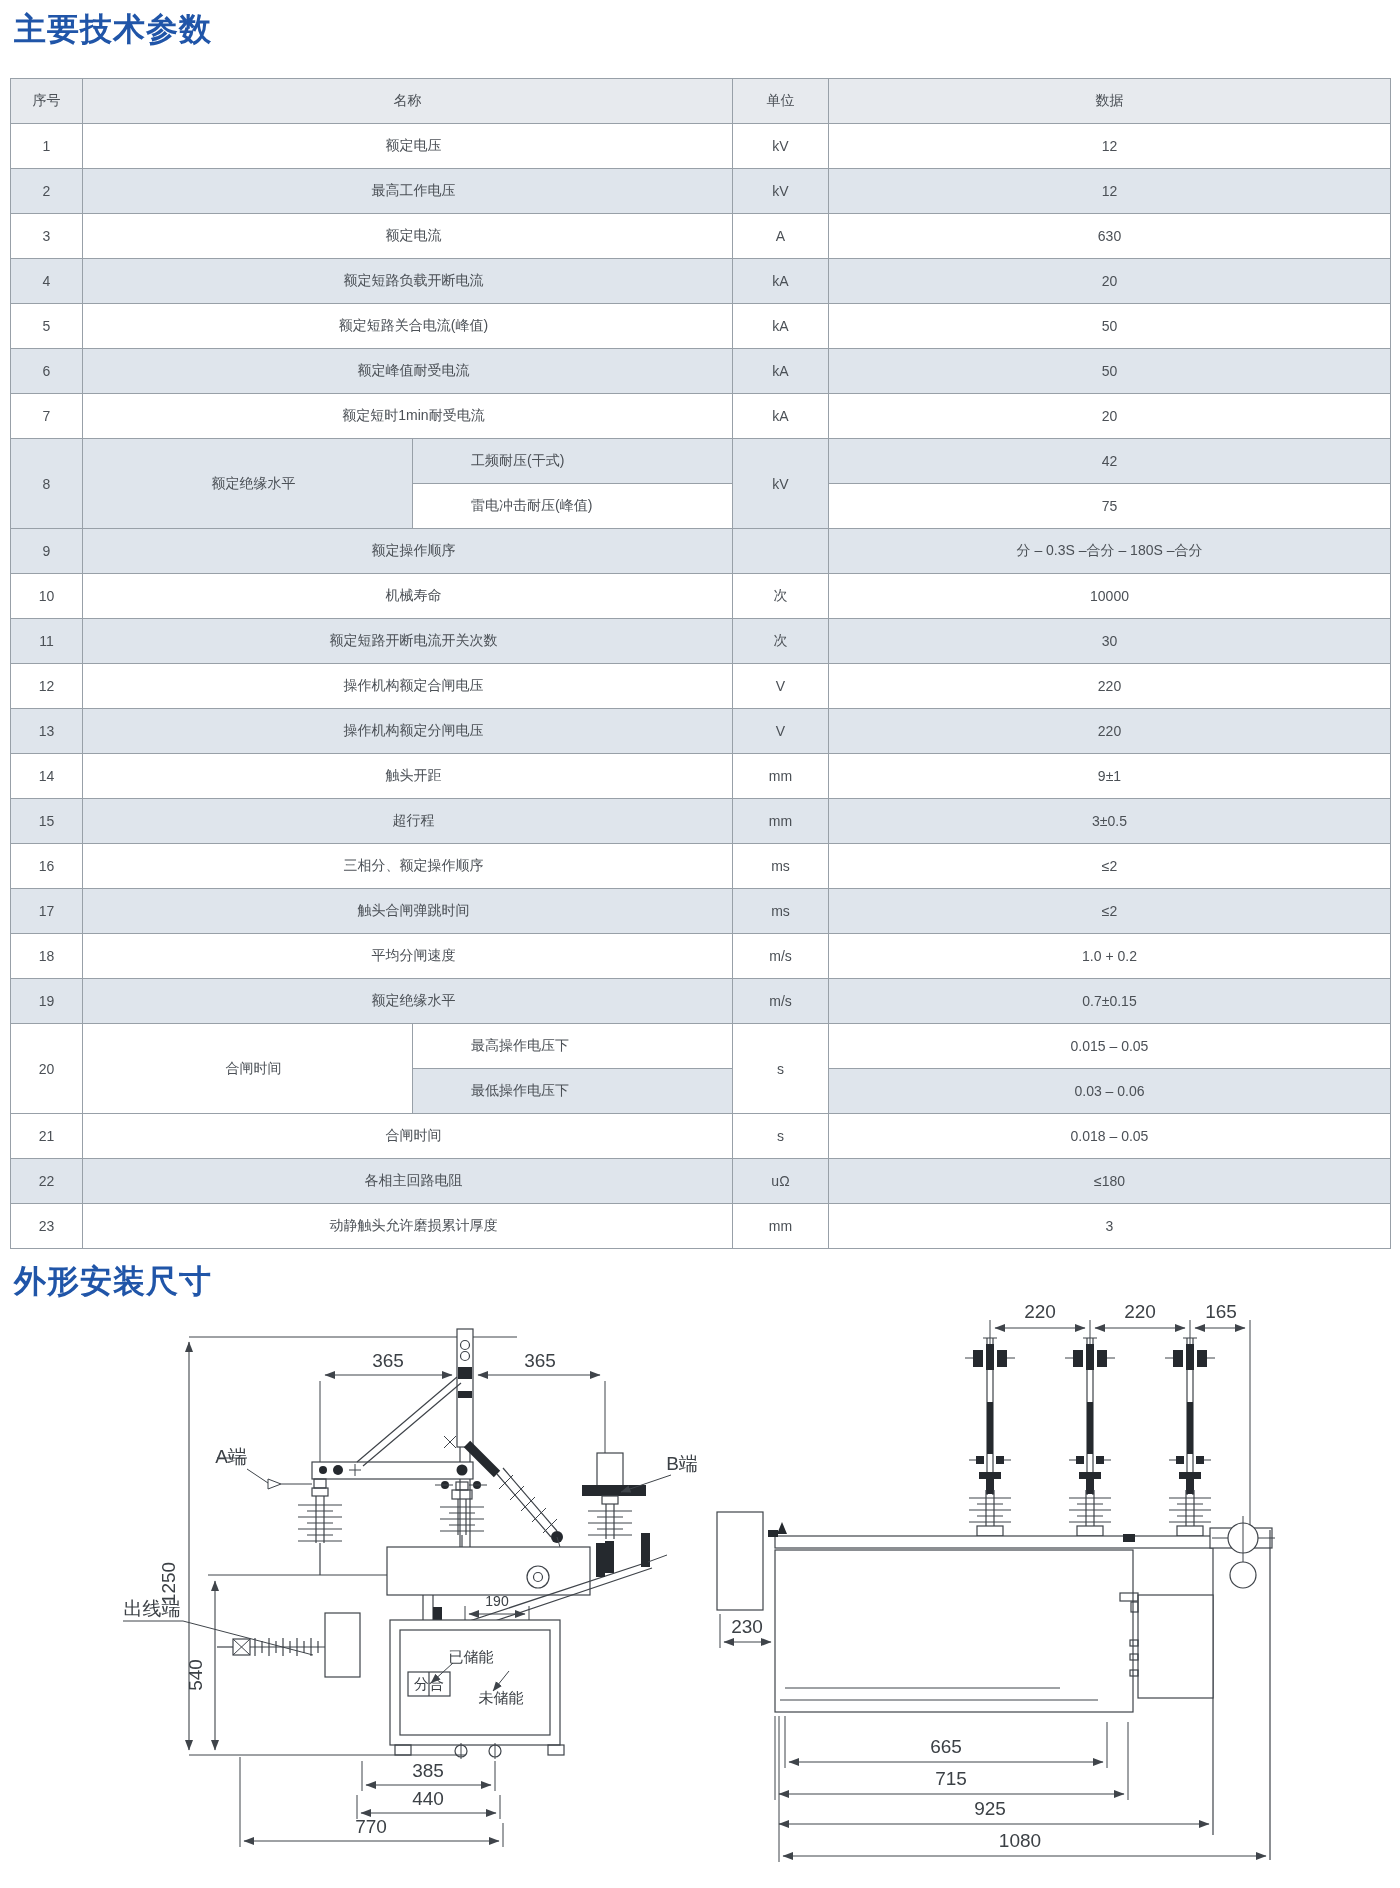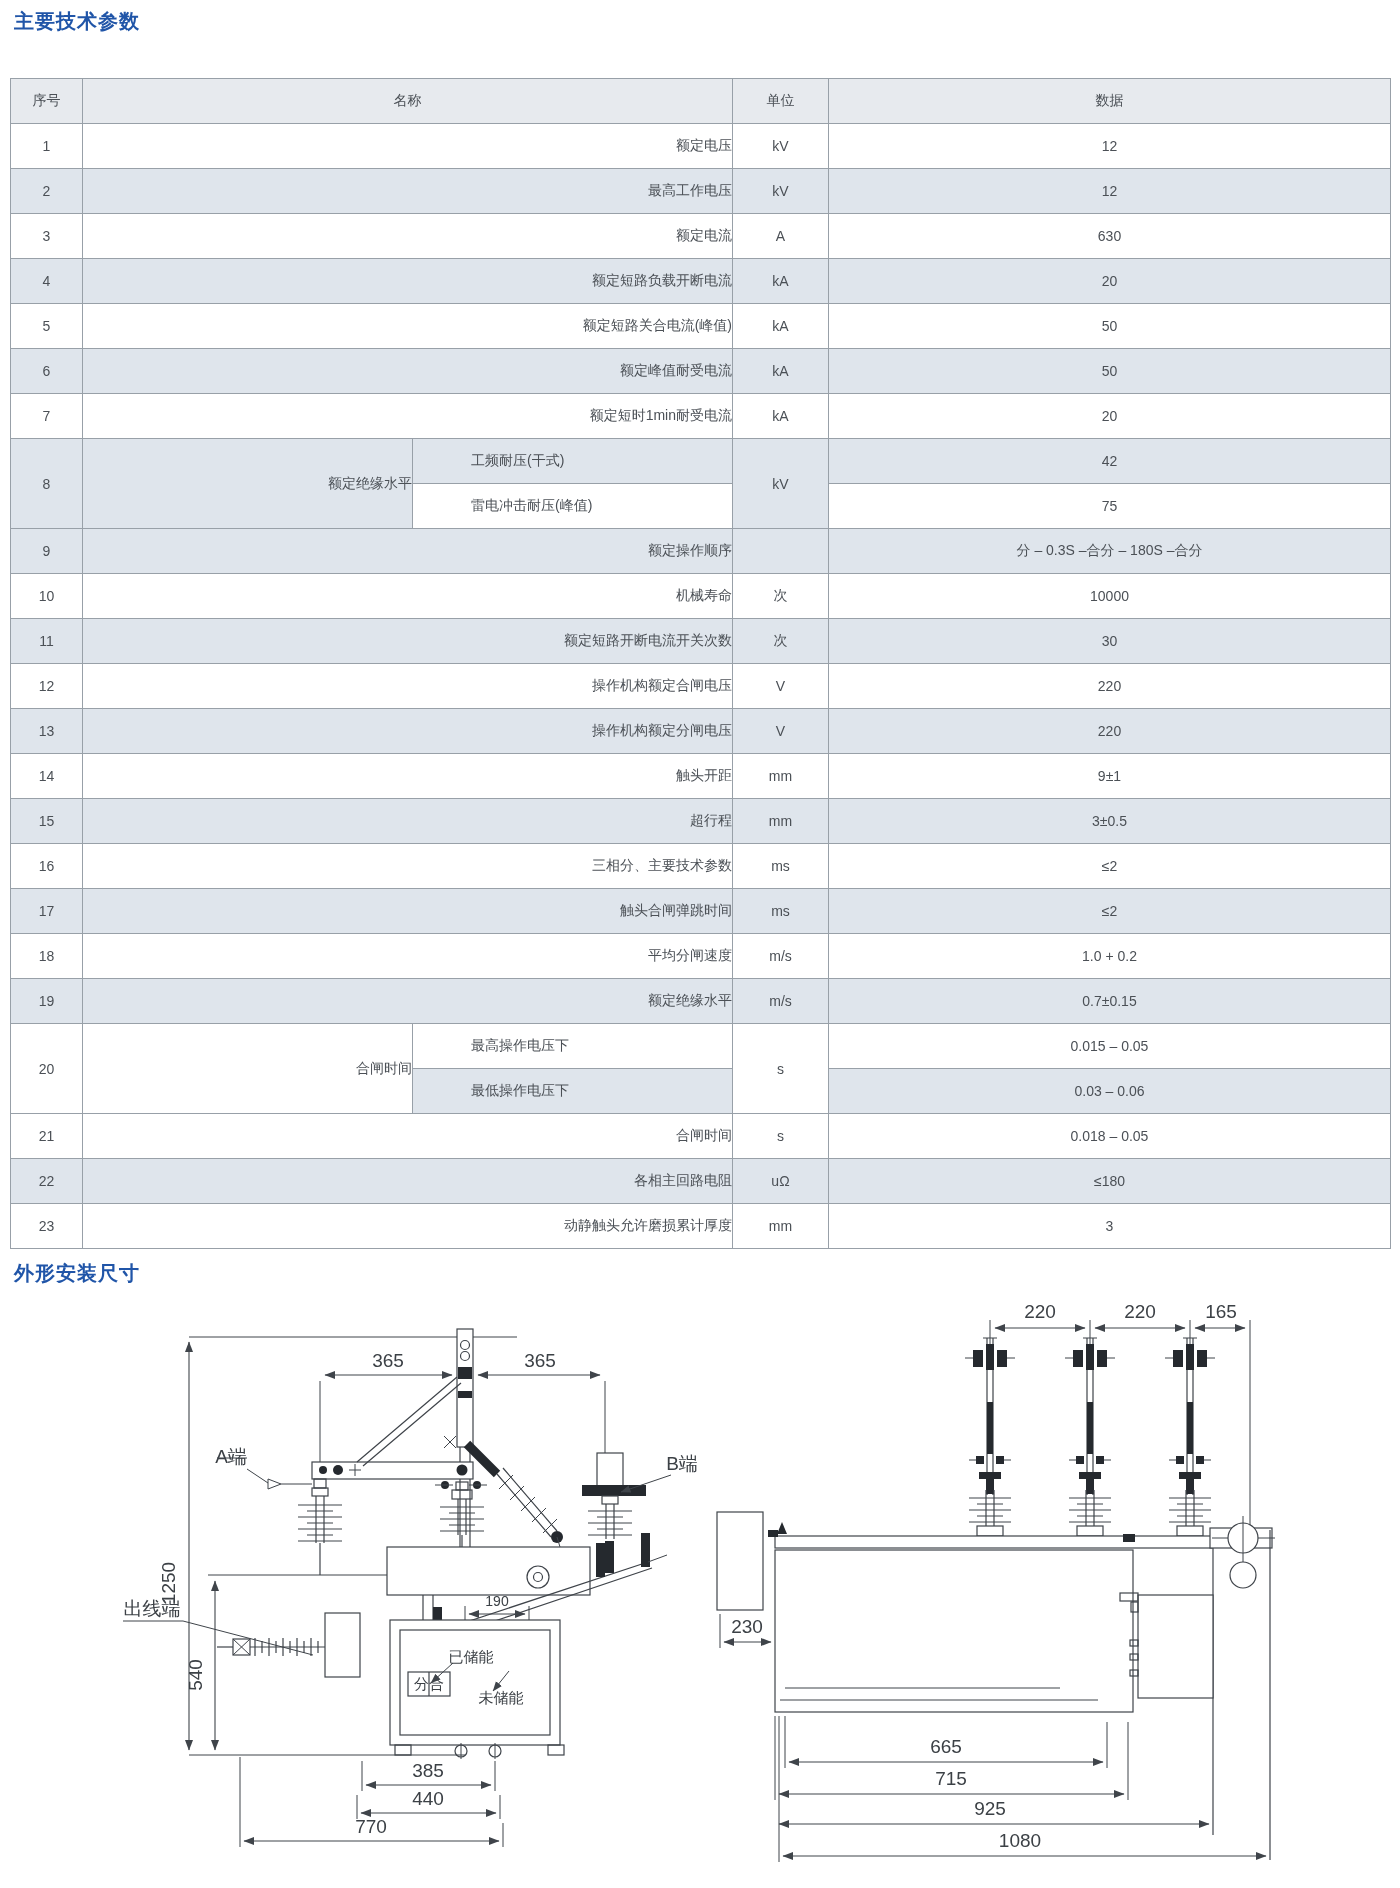--- a/index.html
+++ b/index.html
@@ -1,24 +1,24 @@
 <!DOCTYPE html>
 <html><head>
 <meta charset="utf-8">
 <style>
   html,body{margin:0;padding:0;background:#ffffff;}
   body{width:1400px;height:1888px;position:relative;font-family:"Liberation Sans","DejaVu Sans",sans-serif;overflow:hidden;}
-  .sec-title{position:absolute;left:14px;font-size:20px;font-weight:bold;color:#2055a8;letter-spacing:1px;font-family:Liberation Serif, serif;}
+  .sec-title{position:absolute;left:14px;font-size:32px;font-weight:bold;color:#2055a8;letter-spacing:1px;font-family:Liberation Serif, serif;}
   #title1{top:8px;}
   #title2{top:1260px;}
   #paramTable{position:absolute;left:10px;top:78px;border-collapse:collapse;table-layout:fixed;width:1380px;font-size:14px;color:#4b5056;}
   #paramTable td,#paramTable th{border:1px solid #98a0a8;height:44px;padding:0;font-weight:normal;background:#ffffff;}
   #paramTable th{background:#e7eaee;text-align:center;}
   #paramTable td.c{text-align:center;}
-  #paramTable td.n{text-align:right;padding-left:12px;}
+  #paramTable td.n{text-align:center;padding-left:12px;}
   #paramTable td.sn{text-align:left;padding-left:58px;}
   #paramTable tr.alt td{background:#dfe5ec;}
   #paramTable td.w{background:#ffffff;}
   .drawing{position:absolute;}
   #frontView{left:105px;top:1325px;}
   #sideView{left:690px;top:1290px;}
   svg{overflow:visible;}
   svg *{vector-effect:none;}
   .ln{stroke:#3f444a;stroke-width:1.2;fill:none;}
   .thn{stroke:#3f444a;stroke-width:1;fill:none;}
@@ -139,21 +139,21 @@
     <td class="c">9±1</td>
   </tr>
   <tr class="alt">
     <td class="c">15</td>
     <td class="n" colspan="2">超行程</td>
     <td class="c">mm</td>
     <td class="c">3±0.5</td>
   </tr>
   <tr>
     <td class="c">16</td>
-    <td class="n" colspan="2">三相分、主要技术参数</td>
+    <td class="n" colspan="2">三相分、额定操作顺序</td>
     <td class="c">ms</td>
     <td class="c">≤2</td>
   </tr>
   <tr class="alt">
     <td class="c">17</td>
     <td class="n" colspan="2">触头合闸弹跳时间</td>
     <td class="c">ms</td>
     <td class="c">≤2</td>
   </tr>
   <tr>

